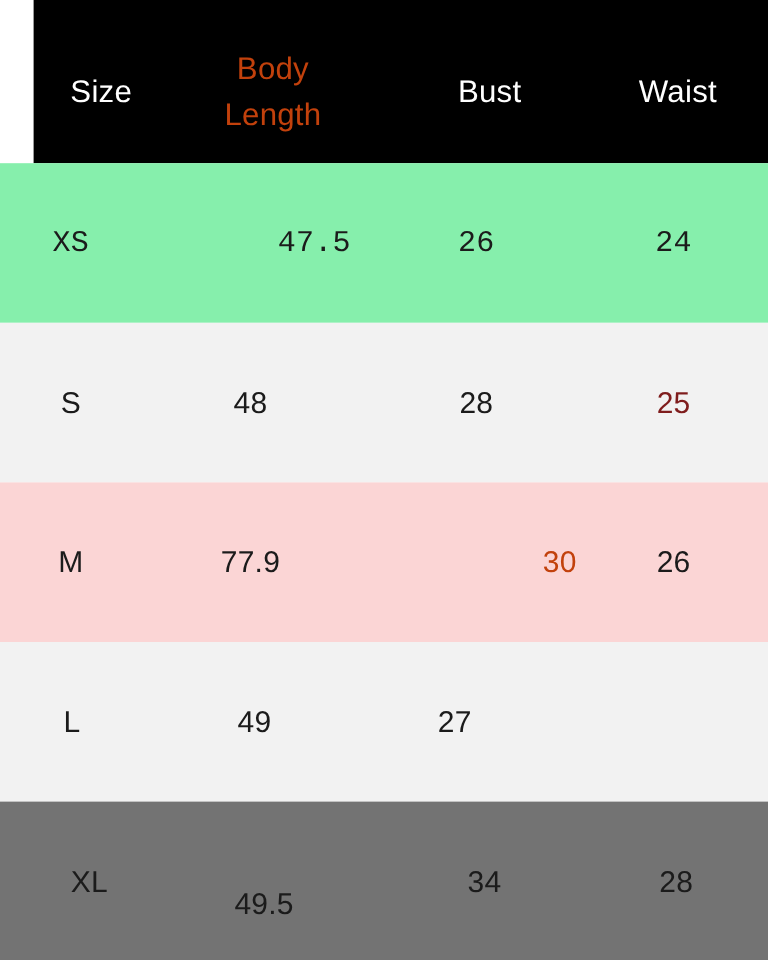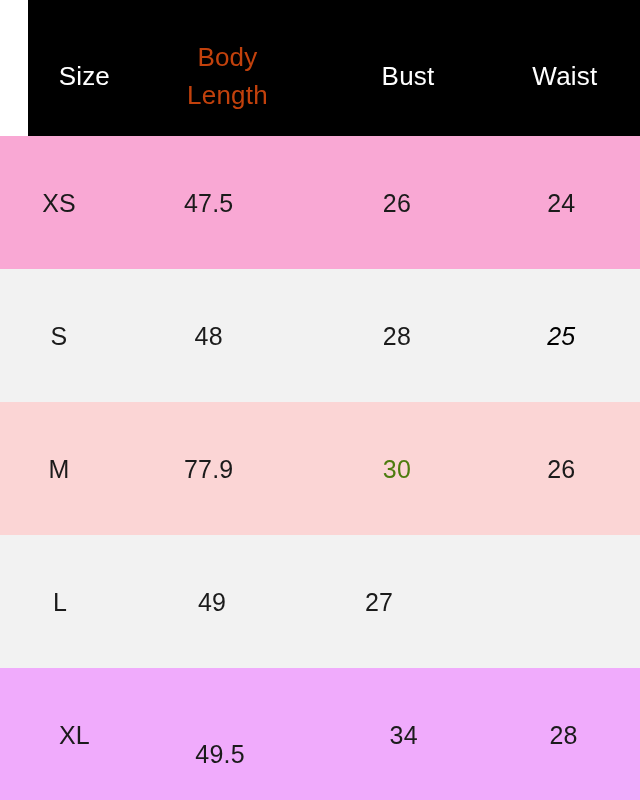--- a/index.html
+++ b/index.html
@@ -75,47 +75,47 @@
 <div class="size-chart">
 
   <div class="chart-header" style="background: rgb(0, 0, 0);">
     <div class="cell col-size" style="color: rgb(255, 255, 255);">Size</div>
     <div class="cell col-length" style="color: #c2410c;">Body
 Length</div>
     <div class="cell col-bust" style="color: rgb(255, 255, 255);">Bust</div>
     <div class="cell col-waist" style="color: rgb(255, 255, 255);">Waist</div>
   </div>
 
-  <div class="chart-row" style="background: #f9a8d4;">
+  <div class="chart-row" style="background: #86efac; font-family: Liberation Mono, monospace;">
     <div class="cell col-size" style="color: rgb(27, 27, 27);">XS</div>
-    <div class="cell col-length" style="color: rgb(27, 27, 27);">47.5</div>
+    <div class="cell col-length" style="color: rgb(27, 27, 27); text-align: right;">47.5</div>
     <div class="cell col-bust" style="color: rgb(27, 27, 27);">26</div>
     <div class="cell col-waist" style="color: rgb(27, 27, 27);">24</div>
   </div>
 
   <div class="chart-row" style="background: rgb(242, 242, 242);">
     <div class="cell col-size" style="color: rgb(27, 27, 27);">S</div>
     <div class="cell col-length" style="color: rgb(27, 27, 27);">48</div>
     <div class="cell col-bust" style="color: rgb(27, 27, 27);">28</div>
-    <div class="cell col-waist" style="color: #000000; font-style: italic;">25</div>
+    <div class="cell col-waist" style="color: #7f1d1d;">25</div>
   </div>
 
   <div class="chart-row" style="background: rgb(251, 213, 213);">
     <div class="cell col-size" style="color: rgb(27, 27, 27);">M</div>
     <div class="cell col-length" style="color: rgb(27, 27, 27);">77.9</div>
-    <div class="cell col-bust" style="color: #4d7c0f;">30</div>
+    <div class="cell col-bust" style="color: #c2410c; text-align: right;">30</div>
     <div class="cell col-waist" style="color: rgb(27, 27, 27);">26</div>
   </div>
 
   <div class="chart-row" style="background: rgb(242, 242, 242);">
     <div class="cell col-size" style="color: rgb(27, 27, 27);">L</div>
     <div class="cell col-length" style="color: rgb(27, 27, 27);">49</div>
     <div class="cell col-waist" style="color: rgb(27, 27, 27);">27</div>
   </div>
 
-  <div class="chart-row" style="background: #f0abfc; padding-left: 17px;">
+  <div class="chart-row" style="background: #737373; padding-left: 17px;">
     <div class="cell col-size" style="color: rgb(27, 27, 27);">XL</div>
     <div class="cell col-length" style="color: rgb(27, 27, 27); margin-top: 38px;">49.5</div>
     <div class="cell col-bust" style="color: rgb(27, 27, 27);">34</div>
     <div class="cell col-waist" style="color: rgb(27, 27, 27);">28</div>
   </div>
 
 </div>
 
 </body></html>

